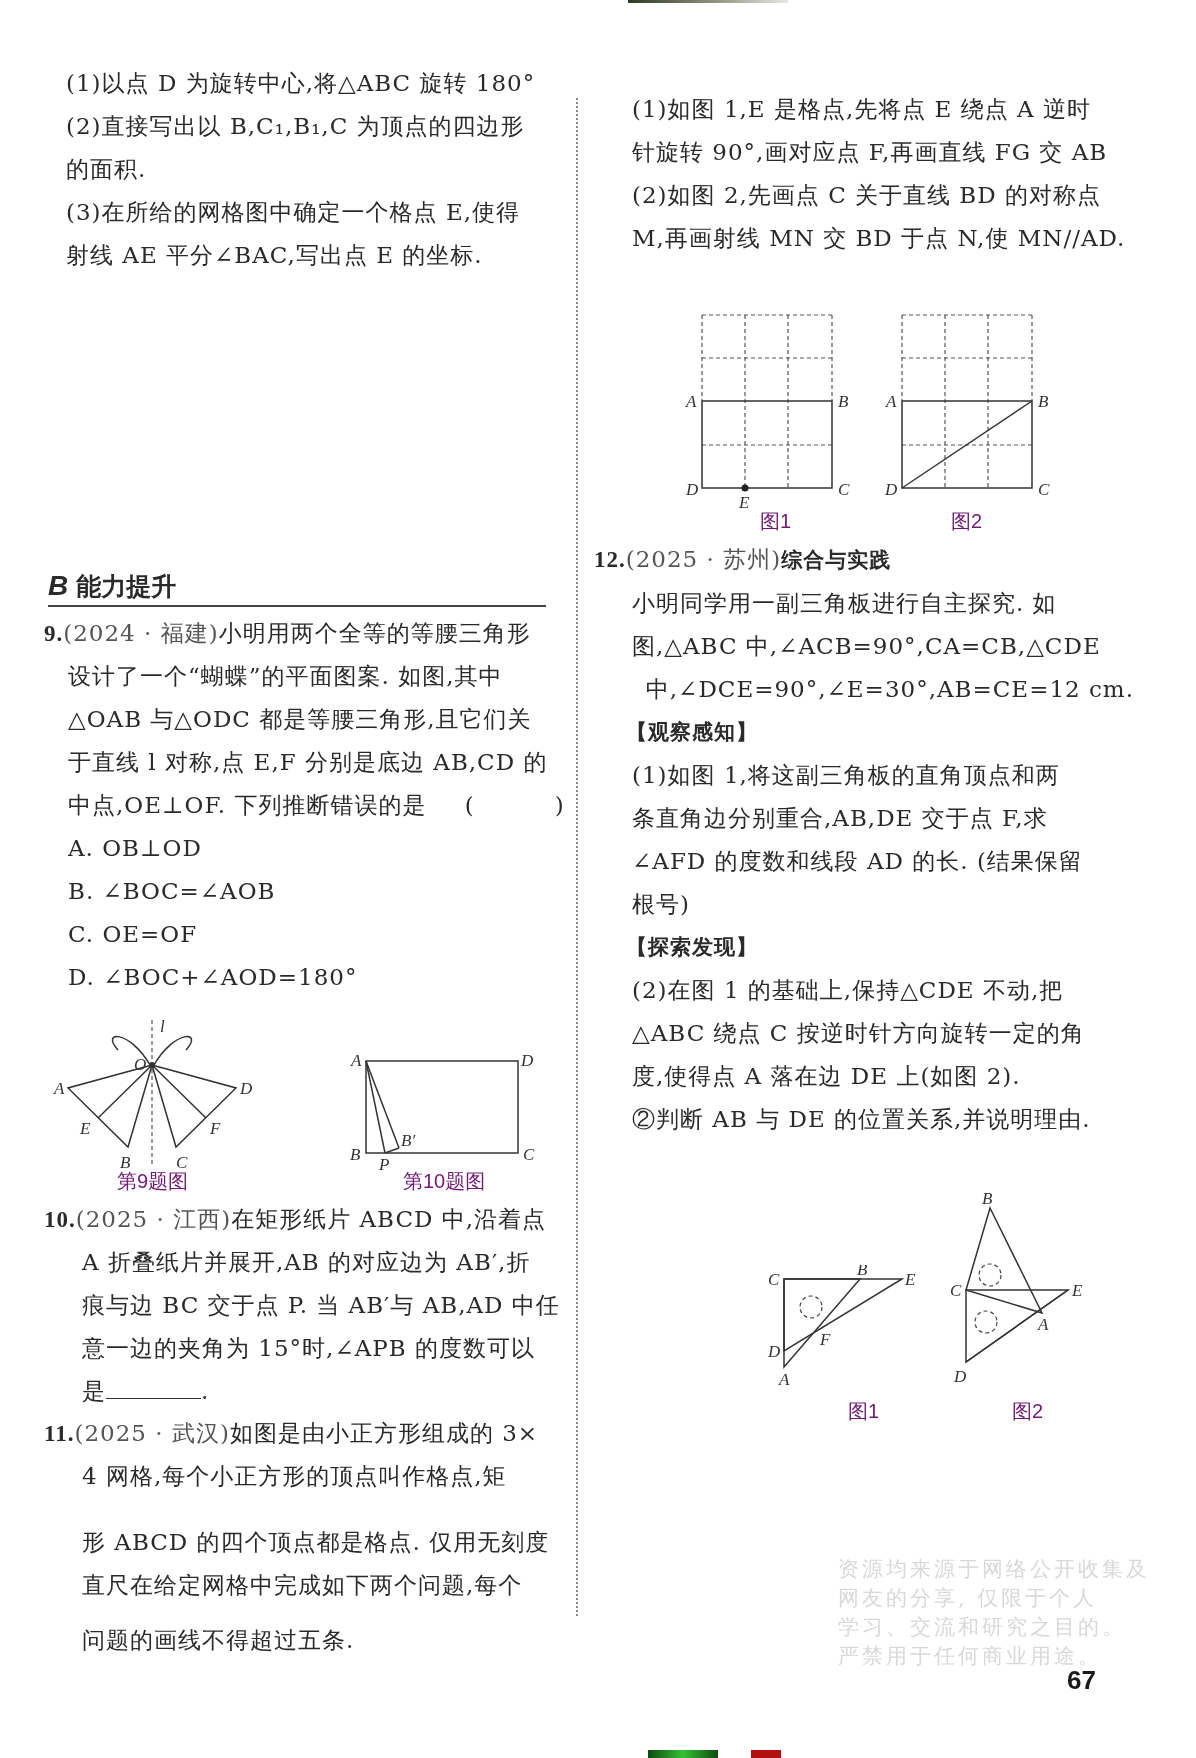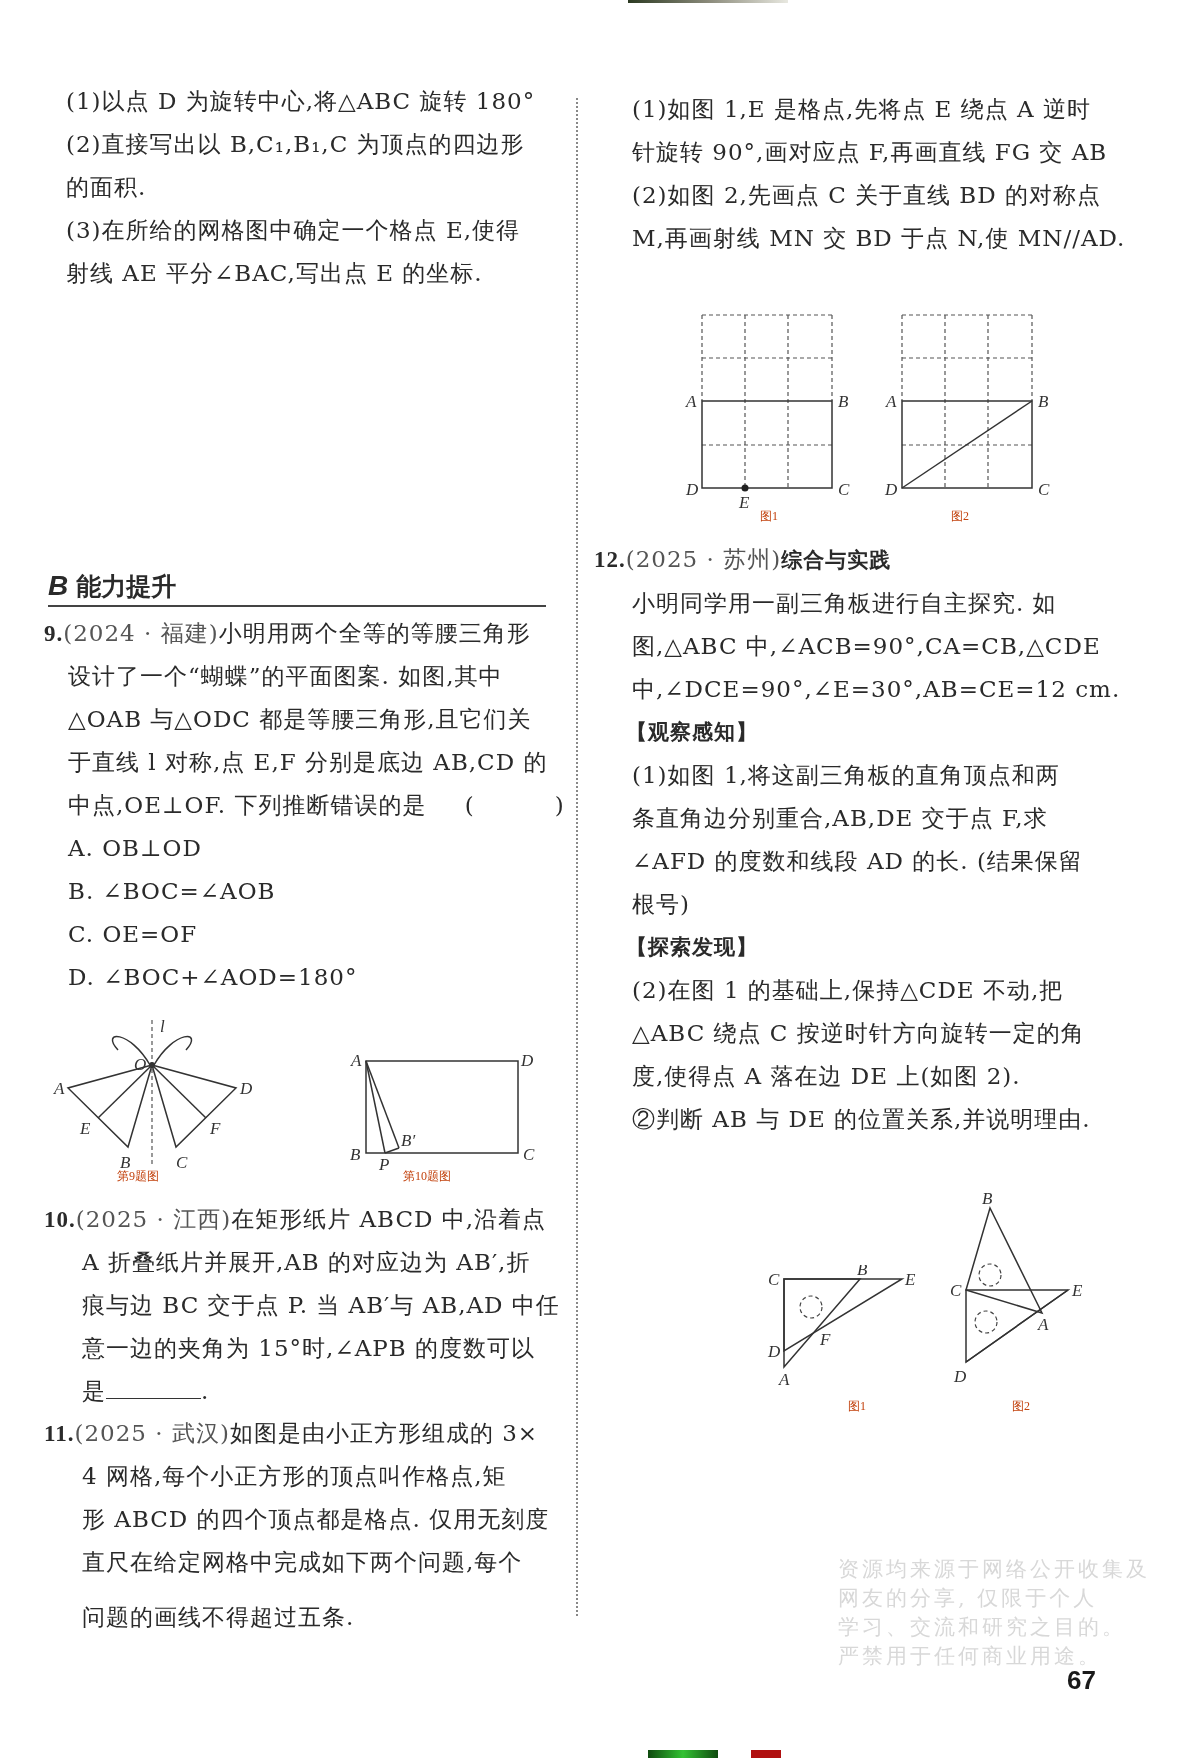--- a/index.html
+++ b/index.html
@@ -9,39 +9,39 @@
              background:linear-gradient(90deg,#2c3a22,#8a8a7a,#e8e8e0); }
   .divider { position:absolute; left:576px; top:98px; height:1518px; border-left:2px dotted #888; }
   .col { position:absolute; font-size:23px; line-height:43px; letter-spacing:1px; }
   .line { white-space:nowrap; }
   .qnum { font-weight:bold; font-family:"Liberation Serif",serif; }
   .src { color:#555; }
   .bold { font-weight:bold; font-family:"DejaVu Sans",sans-serif; font-size:21px; }
   .section { position:absolute; left:48px; top:570px; width:498px; border-bottom:2px solid #444;
              font-family:"DejaVu Sans",sans-serif; font-weight:bold; font-size:25px; padding-bottom:2px; }
   .section .b { font-style:italic; font-family:"Liberation Sans",sans-serif; font-size:28px; margin-right:8px; }
-  .fig-caption { position:absolute; font-size:12px; font-family:Liberation Serif, serif; color:#c2410c; }
+  .fig-caption { position:absolute; font-size:20px; font-family:Liberation Sans, sans-serif; color:#701a75; }
   svg text { font-family:"Liberation Serif",serif; font-style:italic; fill:#333; font-size:17px; }
   .watermark { position:absolute; left:838px; top:1555px; color:#d8d8d8; font-size:21px; line-height:29px;
                letter-spacing:3px; font-family:"DejaVu Serif",serif; }
   .page-num { position:absolute; left:1067px; top:1665px; font-family:"Liberation Sans",sans-serif;
               font-weight:bold; font-size:26px; color:#1a1a1a; }
   .tab-green { position:absolute; left:648px; top:1750px; width:70px; height:8px;
                background:linear-gradient(90deg,#0f4a0f,#33c233,#0f4a0f); }
   .tab-red { position:absolute; left:751px; top:1750px; width:30px; height:8px; background:#b01010; }
   .blank { display:inline-block; width:95px; border-bottom:1px solid #333; height:26px; vertical-align:baseline; }
   .paren-blank { display:inline-block; width:80px; }
 </style>
 </head>
 <body>
 
 <div class="top-bar"></div>
 <div class="divider"></div>
 
-<div class="col" style="left:66px; top:80px; width:490px;">
+<div class="col" style="left:66px; top:62px; width:490px;">
   <div class="line">(1)以点 D 为旋转中心,将△ABC 旋转 180°</div>
   <div class="line">(2)直接写出以 B,C₁,B₁,C 为顶点的四边形</div>
   <div class="line">的面积.</div>
   <div class="line">(3)在所给的网格图中确定一个格点 E,使得</div>
   <div class="line">射线 AE 平分∠BAC,写出点 E 的坐标.</div>
 </div>
 
 <div class="section">
   <span class="b">B</span><span>能力提升</span>
 </div>
@@ -107,21 +107,21 @@
   <div class="line" style="padding-left:38px;">
     <span>是</span><span class="blank"></span><span>.</span>
   </div>
 </div>
 
 <div class="col" style="left:44px; top:1412px; width:510px;">
   <div class="line">
     <span class="qnum">11.</span><span class="src">(2025 · 武汉)</span><span>如图是由小正方形组成的 3×</span>
   </div>
   <div class="line" style="padding-left:38px;">4 网格,每个小正方形的顶点叫作格点,矩</div>
-  <div class="line" style="padding-left:38px;">形 ABCD 的四个顶点都是格点. 仅用无刻度</div>
+  <div class="line" style="padding-left:38px;margin-top:23px;">形 ABCD 的四个顶点都是格点. 仅用无刻度</div>
   <div class="line" style="padding-left:38px;">直尺在给定网格中完成如下两个问题,每个</div>
   <div class="line" style="padding-left:38px;margin-top:12px;">问题的画线不得超过五条.</div>
 </div>
 
 <div class="col" style="left:632px; top:88px; width:520px;">
   <div class="line">(1)如图 1,E 是格点,先将点 E 绕点 A 逆时</div>
   <div class="line">针旋转 90°,画对应点 F,再画直线 FG 交 AB</div>
   <div class="line">(2)如图 2,先画点 C 关于直线 BD 的对称点</div>
   <div class="line">M,再画射线 MN 交 BD 于点 N,使 MN//AD.</div>
 </div>
@@ -164,21 +164,21 @@
   <text x="166" y="190">C</text>
 </svg>
 <div class="fig-caption" style="left:951px; top:508px;">图2</div>
 
 <div class="col" style="left:594px; top:538px; width:540px;">
   <div class="line">
     <span class="qnum">12.</span><span class="src">(2025 · 苏州)</span><span class="bold">综合与实践</span>
   </div>
   <div class="line" style="padding-left:38px;">小明同学用一副三角板进行自主探究. 如</div>
   <div class="line" style="padding-left:38px;">图,△ABC 中,∠ACB=90°,CA=CB,△CDE</div>
-  <div class="line" style="padding-left:38px;">中,∠DCE=90°,∠E=30°,AB=CE=12 cm.</div>
+  <div class="line" style="padding-left:38px;text-align:right;">中,∠DCE=90°,∠E=30°,AB=CE=12 cm.</div>
   <div class="line bold" style="padding-left:32px;">【观察感知】</div>
   <div class="line" style="padding-left:38px;">(1)如图 1,将这副三角板的直角顶点和两</div>
   <div class="line" style="padding-left:38px;">条直角边分别重合,AB,DE 交于点 F,求</div>
   <div class="line" style="padding-left:38px;">∠AFD 的度数和线段 AD 的长. (结果保留</div>
   <div class="line" style="padding-left:38px;">根号)</div>
   <div class="line bold" style="padding-left:32px;">【探索发现】</div>
   <div class="line" style="padding-left:38px;">(2)在图 1 的基础上,保持△CDE 不动,把</div>
   <div class="line" style="padding-left:38px;">△ABC 绕点 C 按逆时针方向旋转一定的角</div>
   <div class="line" style="padding-left:38px;">度,使得点 A 落在边 DE 上(如图 2).</div>
   <div class="line" style="padding-left:38px;">②判断 AB 与 DE 的位置关系,并说明理由.</div>

